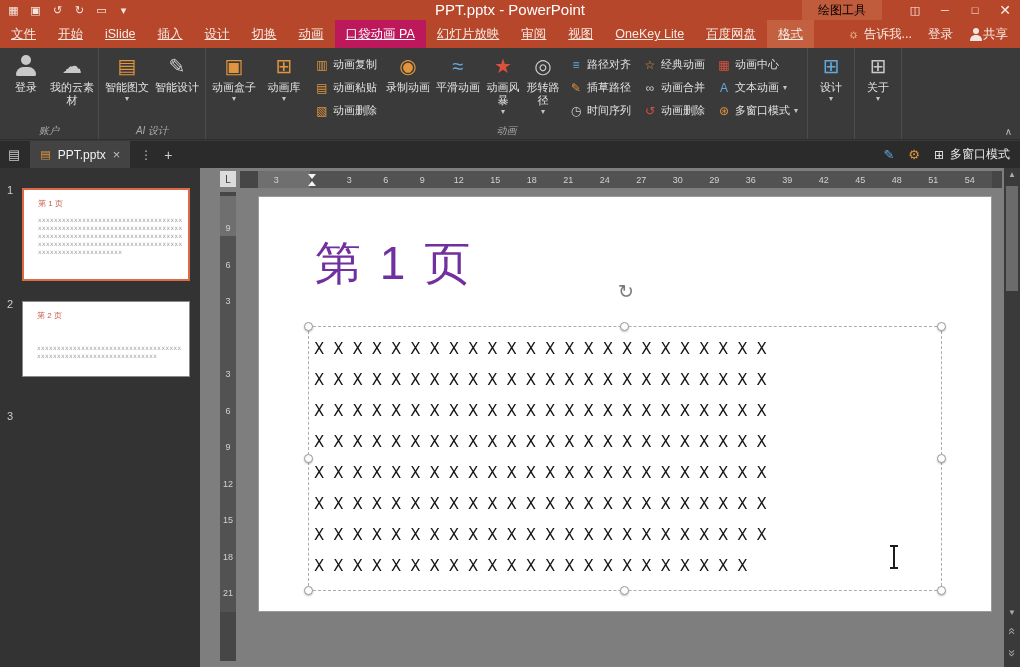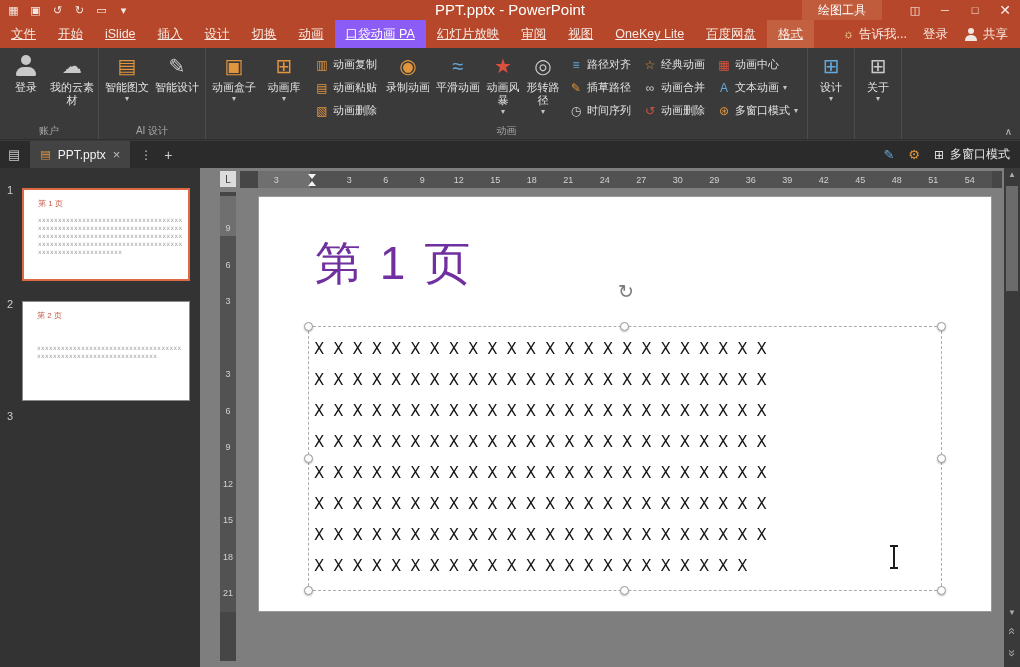--- a/index.html
+++ b/index.html
@@ -6,46 +6,46 @@
   html,body { width:1020px; height:667px; }
   body { font-family:"Liberation Sans","DejaVu Sans",sans-serif; background:#2B2B2B; overflow:hidden; }
   .app { position:relative; width:1020px; height:667px; background:#3A3A3A; overflow:hidden; }
 
   
   .titlebar { position:absolute; top:0; left:0; right:0; height:20px; background:#B7472A; color:#F5E9E4; z-index:30; }
   .qat { position:absolute; left:4px; top:0; height:20px; display:flex; align-items:center; gap:3px; }
   .qi { width:19px; height:18px; display:flex; align-items:center; justify-content:center; font-size:11px; color:#F4E6E0; }
   .tb-title { position:absolute; left:0; right:0; top:0; height:20px; line-height:20px; text-align:center; font-size:15px; color:#FFFFFF; }
   .tb-right { position:absolute; right:0; top:0; height:20px; display:flex; align-items:stretch; }
-  .ctx-hdr { background:#C05B3C; display:flex; align-items:center; padding:0 16px; font-size:12px; color:#ffffff; margin-right:18px; }
+  .ctx-hdr { background:#C05B3C; display:flex; align-items:center; padding:0 16px; font-size:12px; color:#000000; margin-right:18px; }
   .winbtn { width:30px; display:flex; align-items:center; justify-content:center; font-size:11px; color:#FBEFEA; }
   .winbtn.close { font-size:14px; }
 
   
   .tabrow { position:absolute; top:20px; left:0; right:0; height:28px; background:#B7472A; display:flex; align-items:stretch; font-size:12.5px; color:#F7E9E2; z-index:29; }
   .rtab { display:flex; align-items:center; padding:0 11px; white-space:nowrap; cursor:default;text-decoration:underline; }
-  .rtab.active { background:#8b5cf6; color:#FFFFFF; }
+  .rtab.active { background:#be185d; color:#FFFFFF; }
   .rtab.context { background:#C2603F; }
   .tabrow-right { margin-left:auto; display:flex; align-items:center; gap:16px; padding-right:12px; }
   .tellme { display:flex; align-items:center; gap:5px; }
   .tellme .ti { font-size:12px; color:#FCE9A8; }
-  .share { display:flex; align-items:center; gap:5px; }
+  .share { display:flex; align-items:center; }
 
   
   .ico-person { position:relative; display:inline-block; width:14px; height:13px; color:#F0E6E2; }
   .ico-person::before { content:""; position:absolute; left:4px; top:0; width:6px; height:6px; border-radius:50%; background-color:currentColor; }
   .ico-person::after { content:""; position:absolute; left:1px; top:7px; width:12px; height:6px; border-radius:6px 6px 1px 1px; background-color:currentColor; }
   .ico-person.big { width:22px; height:22px; color:#C9C9C9; }
   .ico-person.big::before { left:6px; top:0; width:10px; height:10px; }
   .ico-person.big::after { left:1px; top:12px; width:20px; height:9px; border-radius:10px 10px 2px 2px; }
 
   
   .ribbon { position:absolute; top:48px; left:0; right:0; height:92px; background:#3A3A3A; display:flex; align-items:stretch; color:#DCDCDC; z-index:28; border-bottom:1px solid #2E2E2E; }
   .rgroup { position:relative; display:flex; align-items:flex-start; padding:2px 3px 15px 3px; border-right:1px solid #4C4C4C; }
-  .rgroup-label { position:absolute; bottom:1px; left:0; right:0; text-align:center; font-size:10px; color:#A8A8A8; }
+  .rgroup-label { position:absolute; bottom:1px; left:0; right:0; text-align:center; font-size:10px; color:#A8A8A8;font-style:italic; }
   .btn-lg { display:flex; flex-direction:column; align-items:center; width:50px; padding:3px 1px 0 1px; font-size:11px; line-height:13px; text-align:center; color:#E2E2E2; cursor:default; }
   .btn-lg.narrow { width:40px; }
   .btn-lg.w46 { width:46px; }
   .bico { height:26px; display:flex; align-items:center; justify-content:center; font-size:20px; margin-bottom:2px; }
   .caret { font-size:8px; line-height:9px; color:#C4C4C4; }
   .col-sm { display:flex; flex-direction:column; justify-content:flex-start; gap:4px; padding:5px 2px 0 2px; }
   .btn-sm { display:flex; align-items:center; gap:4px; font-size:11px; height:19px; padding:0 4px; color:#E2E2E2; white-space:nowrap; cursor:default; }
   .sico { width:14px; text-align:center; font-size:12px; }
   .c-org { color:#E2953F; } .c-red { color:#D9503C; } .c-blu { color:#64A9DB; } .c-gry { color:#C9C9C9; }
   .ribbon-collapse { position:absolute; right:8px; bottom:2px; font-size:10px; color:#B8B8B8; }
@@ -327,21 +327,21 @@
         <div class="tbx-lines" style="top:26px">
           <div>xxxxxxxxxxxxxxxxxxxxxxxxxxxxxxxxxxxx</div>
           <div>xxxxxxxxxxxxxxxxxxxxxxxxxxxxxxxxxxxx</div>
           <div>xxxxxxxxxxxxxxxxxxxxxxxxxxxxxxxxxxxx</div>
           <div>xxxxxxxxxxxxxxxxxxxxxxxxxxxxxxxxxxxx</div>
           <div>xxxxxxxxxxxxxxxxxxxxx</div>
         </div>
       </div>
 
       <div class="thumb-num" style="top:130px">2</div>
-      <div class="thumb-box" style="top:133px;height:100px">
+      <div class="thumb-box" style="top:133px;height:76px">
         <div class="tbx-title">第 2 页</div>
         <div class="tbx-lines" style="top:42px">
           <div>xxxxxxxxxxxxxxxxxxxxxxxxxxxxxxxxxxxx</div>
           <div>xxxxxxxxxxxxxxxxxxxxxxxxxxxxxx</div>
         </div>
       </div>
 
       <div class="thumb-num" style="top:242px">3</div>
     </div>
 

